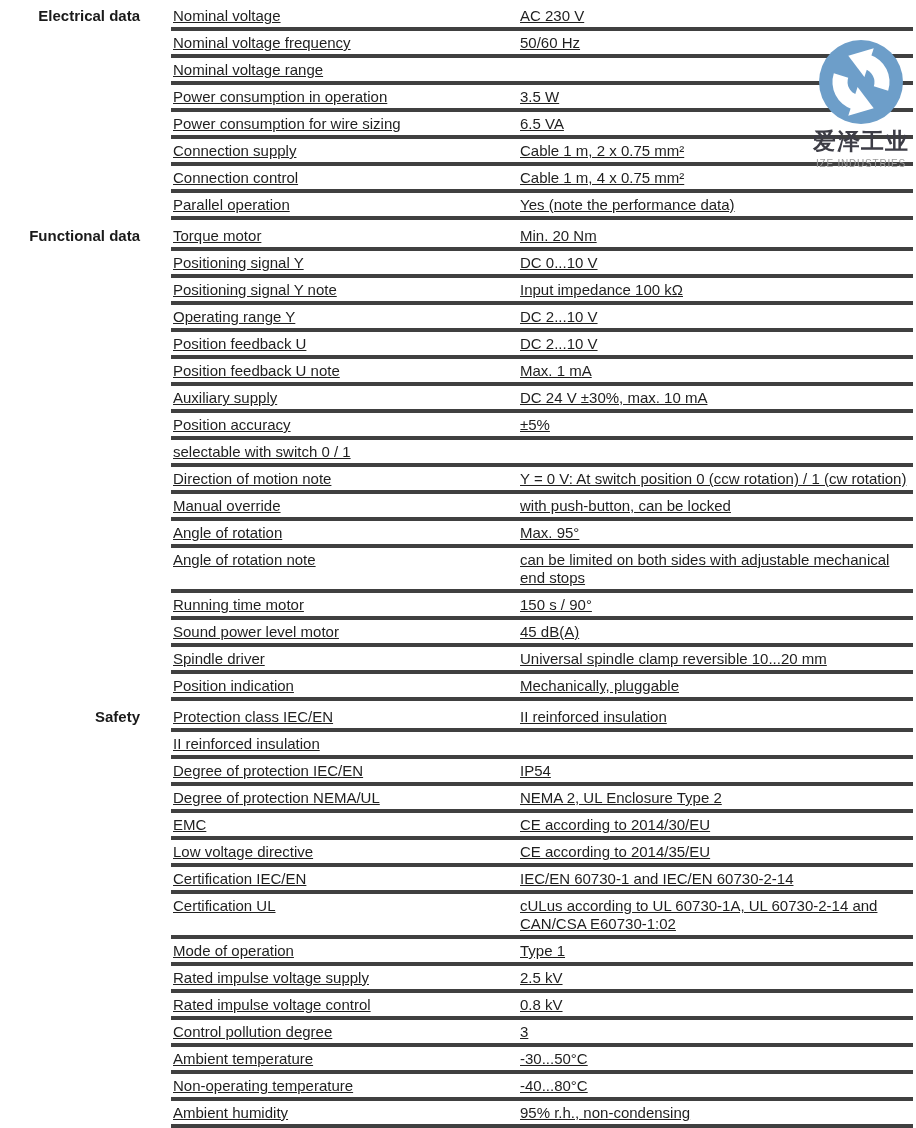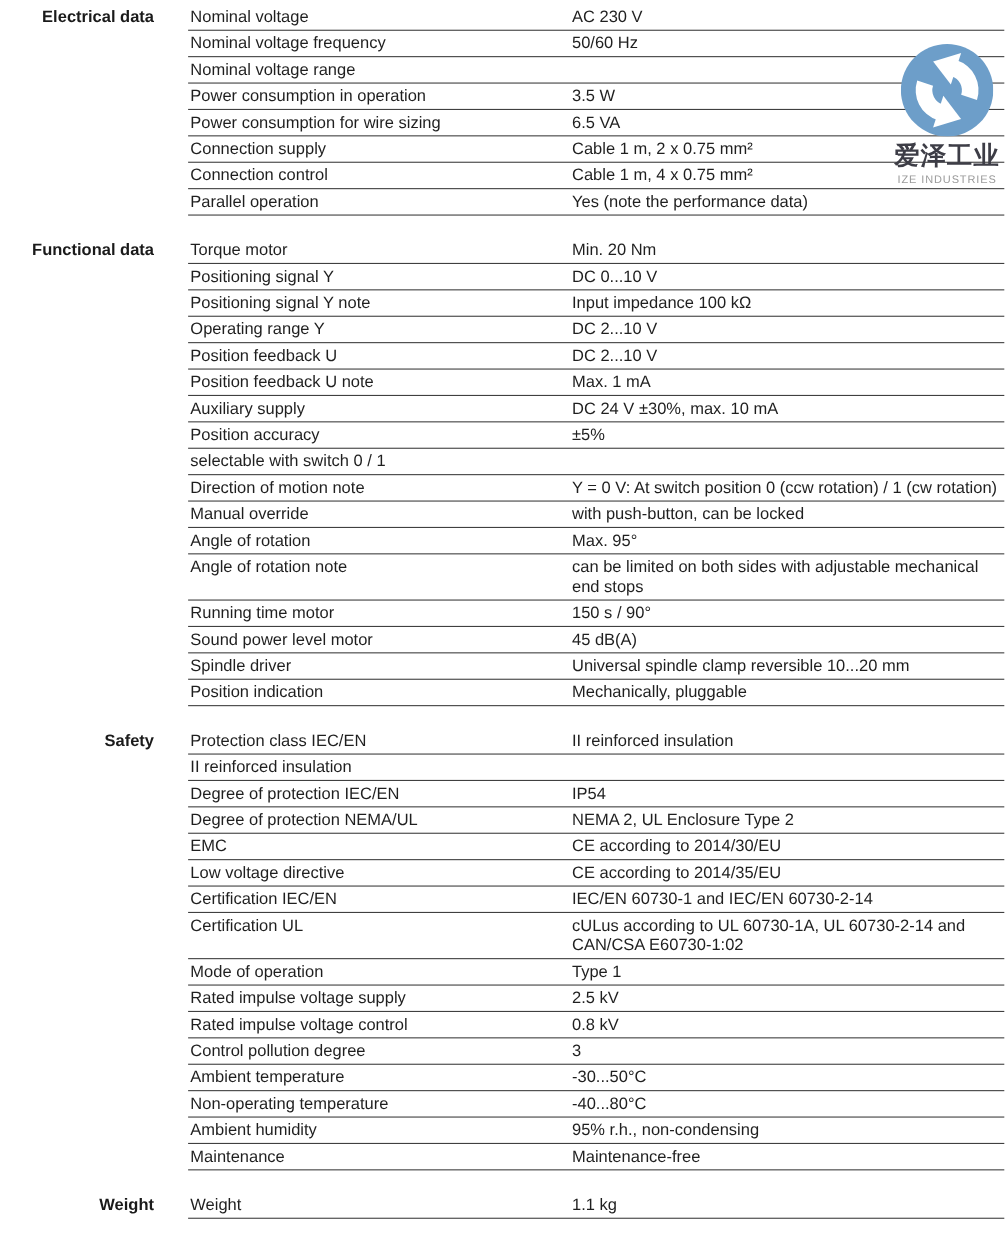--- a/index.html
+++ b/index.html
@@ -8,39 +8,40 @@
     height: 1128px;
     background: #ffffff;
     font-family: "Liberation Sans", sans-serif;
     font-size: 15px;
     color: #1f1f1f;
     position: relative;
     overflow: hidden;
   }
   .page { padding-top: 4px; }
 
-  .section { display: flex; margin-bottom: 20px; }
+  .section { display: flex; margin-bottom: 4px; }
   .section-label {
     flex: none;
     width: 140px;
     text-align: right;
     font-weight: bold;
     padding-top: 3px;
     color: #1a1a1a;
   }
   .section-rows {
     flex: 1;
     margin-left: 31px;
     margin-right: 3px;
   }
   .row {
     display: flex;
-    border-bottom: 1px solid #404040;
+    border-bottom: 4px solid #404040;
     padding: 3px 0 2px 2px;
     line-height: 18px;
+    text-decoration: underline;
   }
   .prop { flex: none; width: 339px; padding-right: 8px; }
   .val  { flex: 1; }
 
   .logo {
     position: absolute;
     left: 802px;
     top: 40px;
     width: 118px;
     text-align: center;

